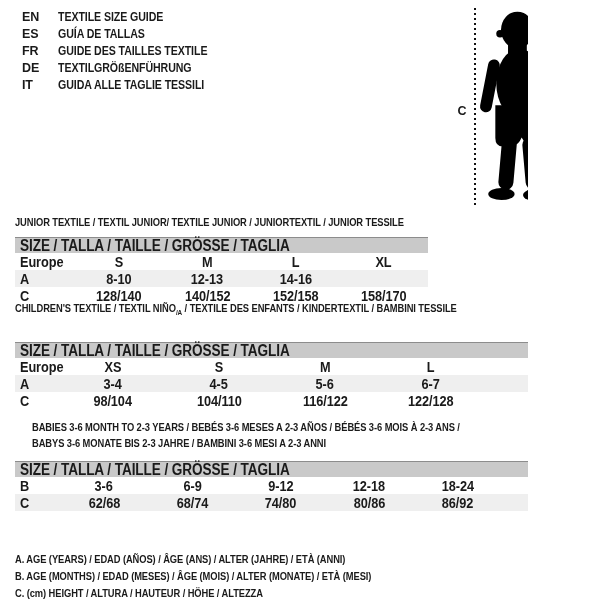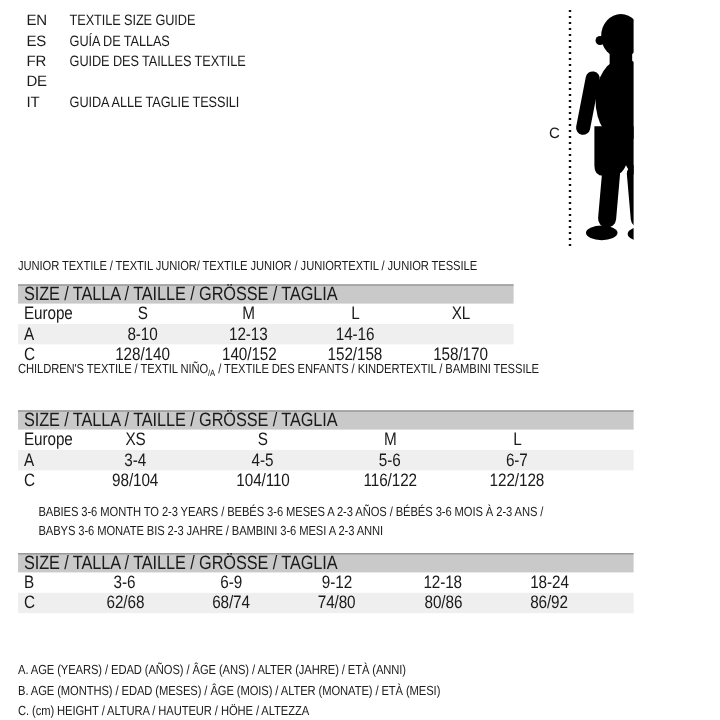--- a/index.html
+++ b/index.html
@@ -1,20 +1,20 @@
 <!DOCTYPE html>
 <html style="--text: #1a1a1a; --bar-bg: #c9c9c9; --bar-border: #8c8c8c; --stripe: #efefef; --silhouette: #000000;"><head>
 <meta charset="utf-8">
 <style>
   * { margin:0; padding:0; box-sizing:border-box; }
   html,body { background:#ffffff; }
   .page {
     position:relative; width:528px; height:600px; background:#fff;
     font-family:"Liberation Sans","DejaVu Sans",sans-serif;
-    font-weight:400; color:var(--text,#1a1a1a); overflow:hidden;
+    font-weight:700; color:var(--text,#1a1a1a); overflow:hidden;
     letter-spacing:-0.1px;
   }
   .abs { position:absolute; }
   
   .cx  { display:inline-block; transform:scaleX(.85); transform-origin:0 50%; white-space:nowrap; }
   .cxc { display:inline-block; transform:scaleX(.85); transform-origin:50% 50%; white-space:nowrap; }
 
   .lang-list { left:22px; top:9px; }
   .lang-row  { display:grid; grid-template-columns:36px auto; height:17px; line-height:17px; font-size:12.5px; }
 
@@ -58,20 +58,21 @@
     <div class="lang-row">
       <span>ES</span>
       <span><span class="cx">GUÍA DE TALLAS</span></span>
     </div>
     <div class="lang-row">
       <span>FR</span>
       <span><span class="cx">GUIDE DES TAILLES TEXTILE</span></span>
     </div>
     <div class="lang-row">
       <span>DE</span>
+      <span><span class="cx">TEXTILGRÖßENFÜHRUNG</span></span>
     </div>
     <div class="lang-row">
       <span>IT</span>
       <span><span class="cx">GUIDA ALLE TAGLIE TESSILI</span></span>
     </div>
   </div>
 
   <div class="abs dotted-line"></div>
   <div class="abs c-label">C</div>
   <svg class="abs baby" viewBox="0 0 100 210" aria-hidden="true">

